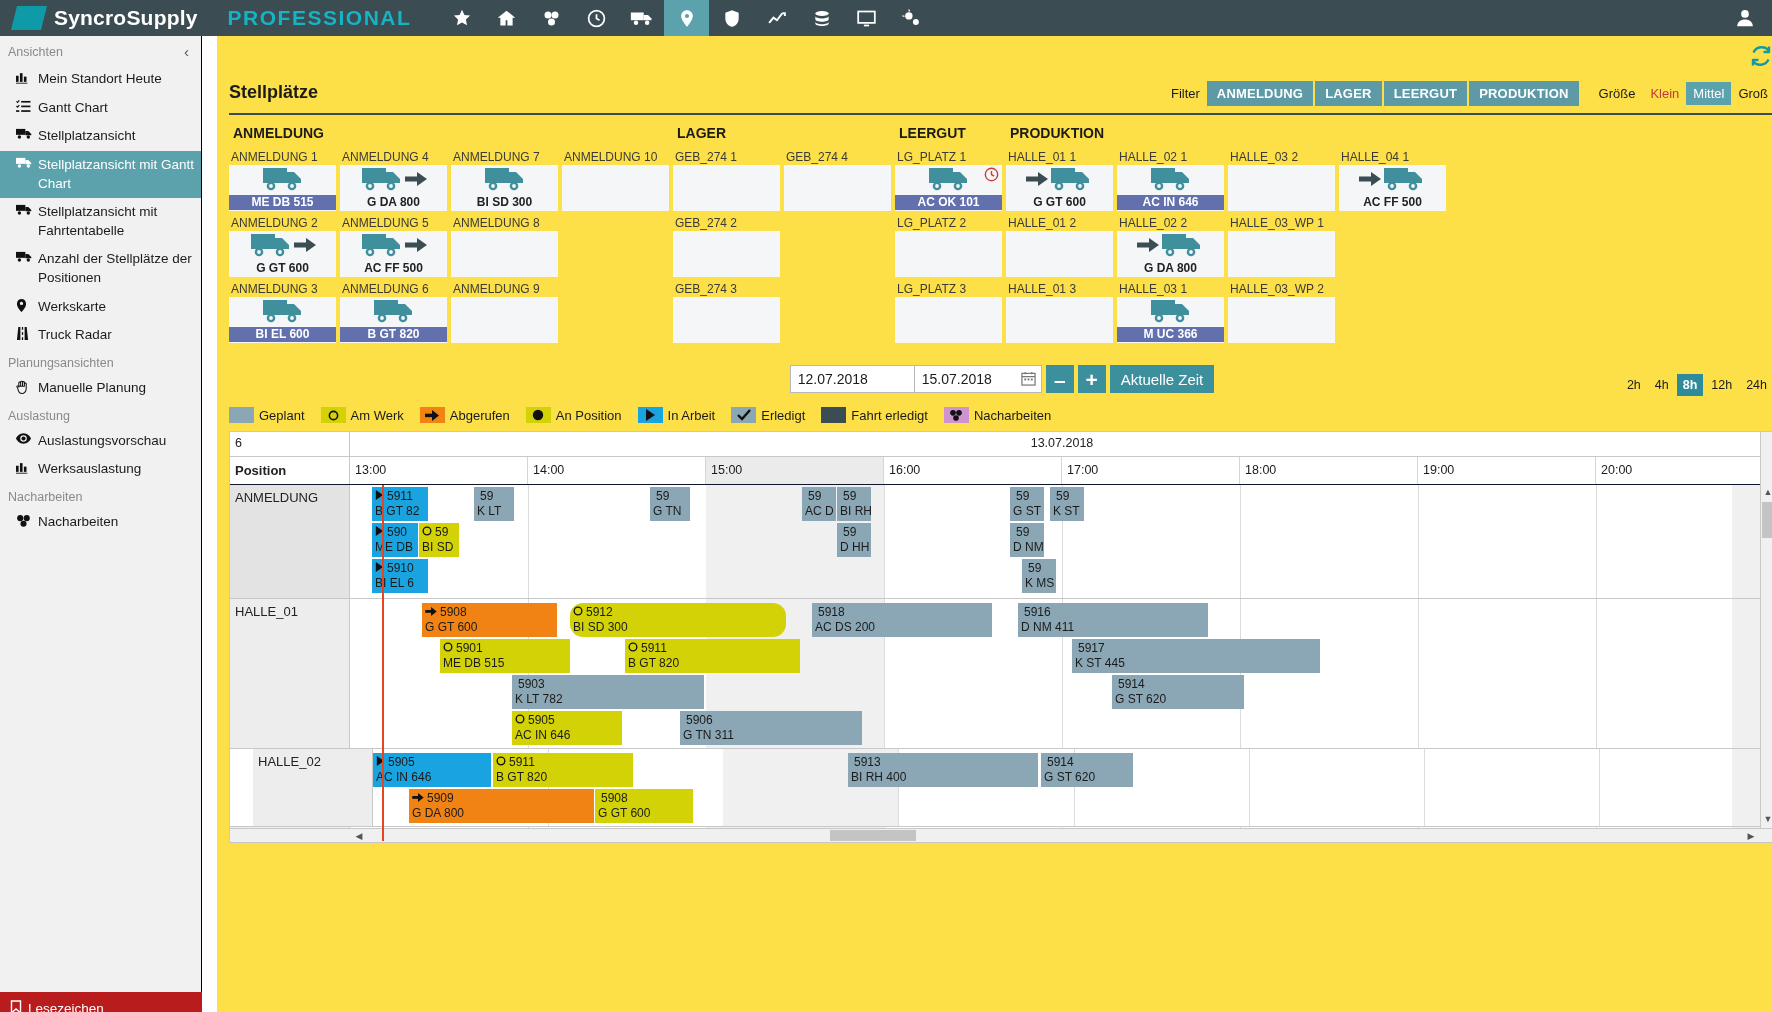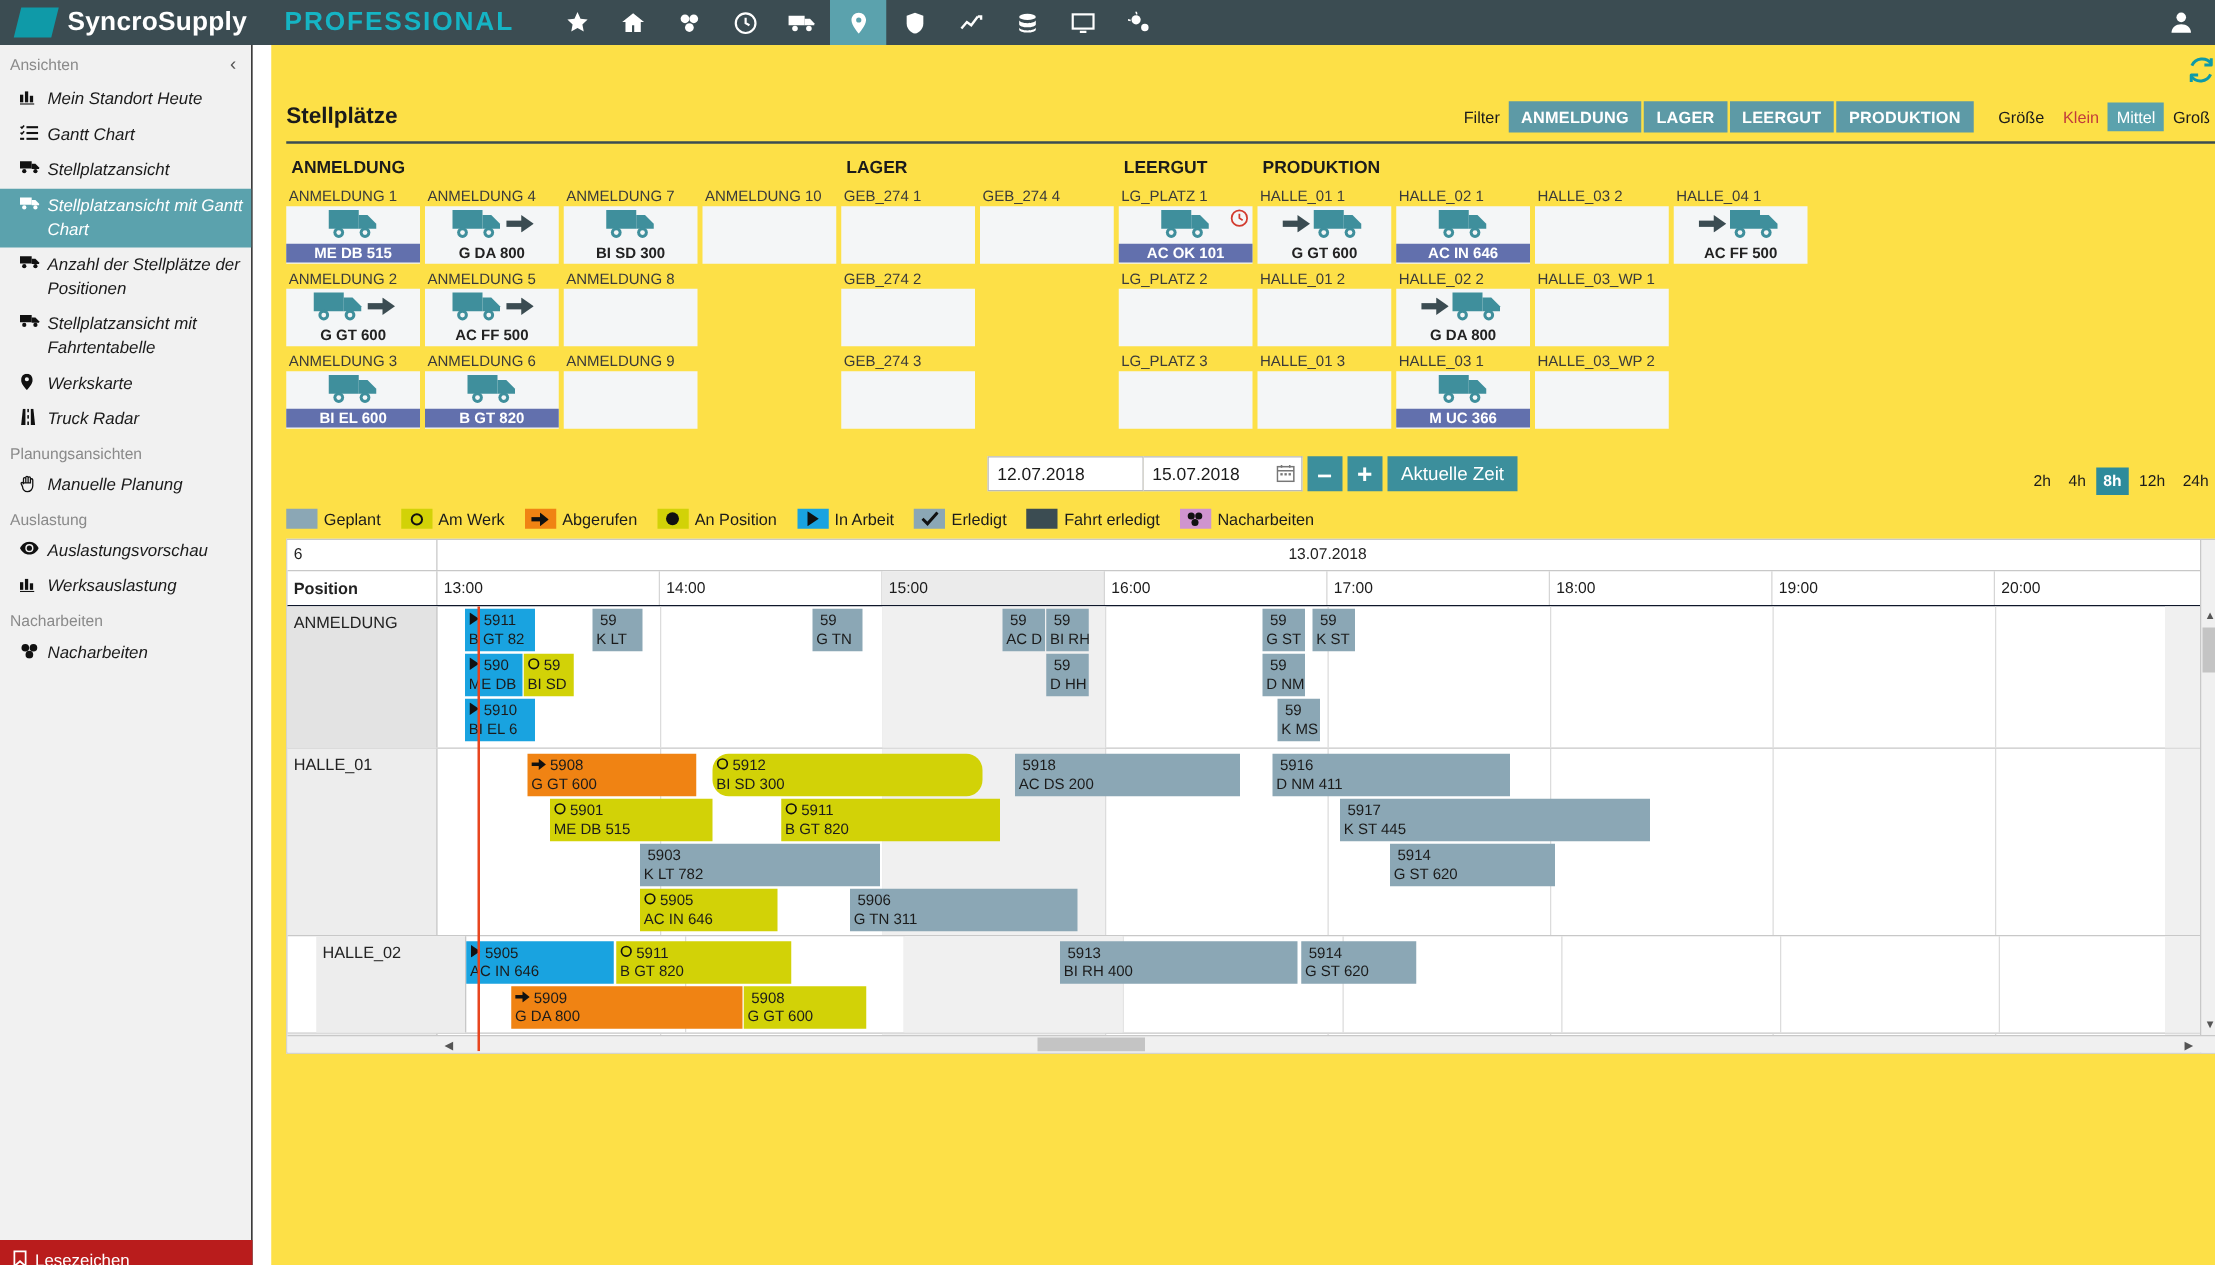--- a/index.html
+++ b/index.html
@@ -50,21 +50,21 @@
     padding: 8px 12px 6px 8px;
   }
   .side-head-label { color: #8a8a8a; font-size: 12.5px; }
   .collapse-btn { color: #555; font-size: 15px; cursor: pointer; line-height: 1; }
   .side-group-label {
     color: #8a8a8a; font-size: 12.5px; padding: 6px 8px 4px 8px;
   }
   .side-item {
     display: flex; align-items: flex-start; gap: 5px;
     padding: 5px 4px 5px 16px; color: #1b1b1b; font-size: 13.5px;
-    cursor: pointer; line-height: 1.38; font-style: italic;
+    cursor: pointer; line-height: 1.38;
   }
   .side-item.active { background: #5ba2ad; color: #fff; }
   .side-item .ico { flex: 0 0 auto; width: 17px; display:flex; align-items:center; justify-content:flex-start; padding-top:1px;}
   .side-item svg { display:block; }
   .bookmarks {
     position: absolute; bottom: 0; left: 0; width: 202px; height: 32px;
     background: #b91c1c; color: #fff; font-size: 13.5px;
     display: flex; align-items: center; gap: 6px; padding-left: 10px;
     cursor: pointer;
   }
@@ -360,32 +360,32 @@
   </div>
   <div class="side-item">
     <span class="ico">
       <svg width="17" height="12" viewBox="0 0 20 14" fill="#111">
           <path d="M0 1h11v7H0z"></path>
           <path d="M11 3.5h3.5L18 7v1.5h-7z"></path>
           <circle cx="4" cy="10.5" r="2"></circle>
           <circle cx="14.5" cy="10.5" r="2"></circle>
         </svg>
     </span>
-    <span>Anzahl der Stellplätze der Positionen</span>
+    <span>Stellplatzansicht mit Fahrtentabelle</span>
   </div>
   <div class="side-item">
     <span class="ico">
       <svg width="17" height="12" viewBox="0 0 20 14" fill="#111">
           <path d="M0 1h11v7H0z"></path>
           <path d="M11 3.5h3.5L18 7v1.5h-7z"></path>
           <circle cx="4" cy="10.5" r="2"></circle>
           <circle cx="14.5" cy="10.5" r="2"></circle>
         </svg>
     </span>
-    <span>Stellplatzansicht mit Fahrtentabelle</span>
+    <span>Anzahl der Stellplätze der Positionen</span>
   </div>
   <div class="side-item">
     <span class="ico">
       <svg width="11" height="13" viewBox="0 0 12 15" fill="#111">
           <path d="M6 0C3 0 .8 2.2.8 5.2 0 9 6 15 6 15s6-6 5.2-9.8C11.2 2.2 9 0 6 0zm0 7a1.9 1.9 0 1 1 0-3.8A1.9 1.9 0 0 1 6 7z"></path>
         </svg>
     </span>
     <span>Werkskarte</span>
   </div>
   <div class="side-item">

